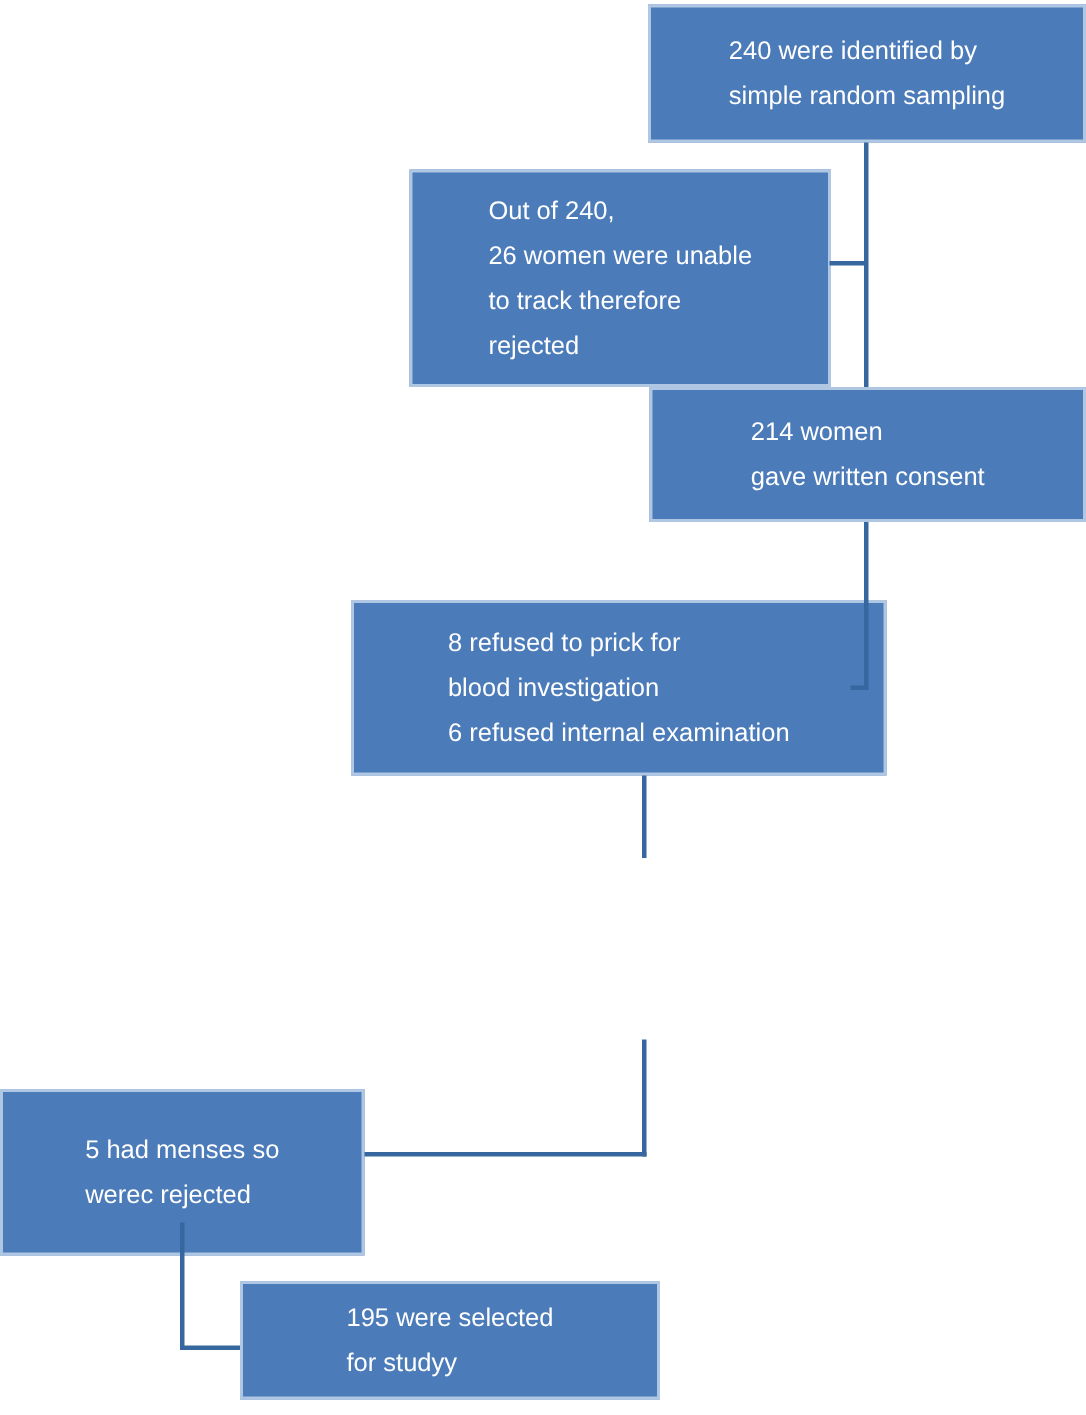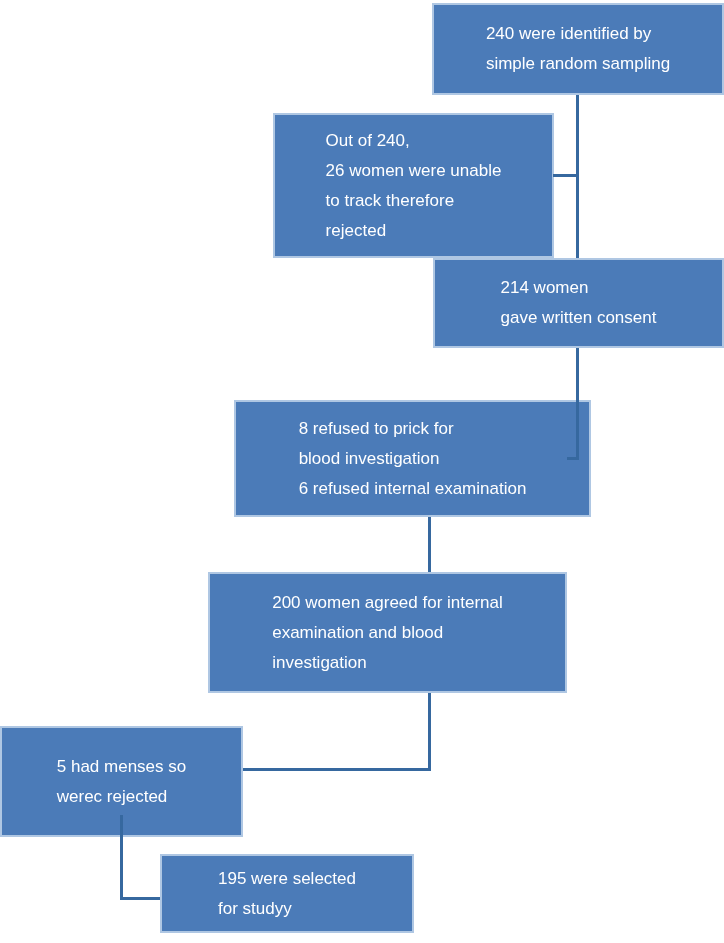--- a/index.html
+++ b/index.html
@@ -47,28 +47,25 @@
 to track therefore
 rejected</div>
 
   <div class="node" style="left:433px; top:258px; width:291px; height:90px;">214 women
 gave written consent</div>
 
   <div class="node" style="left:210px; top:400px; width:357px; height:117px;margin-left:24px;">8 refused to prick for
 blood investigation
 6 refused internal examination</div>
 
-  <div class="node" style="left:208px; top:572px; width:359px; height:121px;">200 women agreed for internal
-examination and blood
-investigation</div>
 
   <div class="node" style="left:0px; top:726px; width:243px; height:111px;">5 had menses so
 werec rejected</div>
 
-  <div class="node" style="left:160px; top:854px; width:254px; height:79px;">195 were selected
+  <div class="node" style="left:160px; top:854px; width:280px; height:79px;">195 were selected
 for studyy</div>
 
   <div class="connector" style="left:576px; top:95px; width:3px; height:163px;"></div>
 
   <div class="connector" style="left:553px; top:174px; width:23px; height:3px;"></div>
 
   <div class="connector" style="left:576px; top:348px; width:3px; height:112px;"></div>
 
   <div class="connector" style="left:567px; top:457px; width:12px; height:3px;"></div>
 

